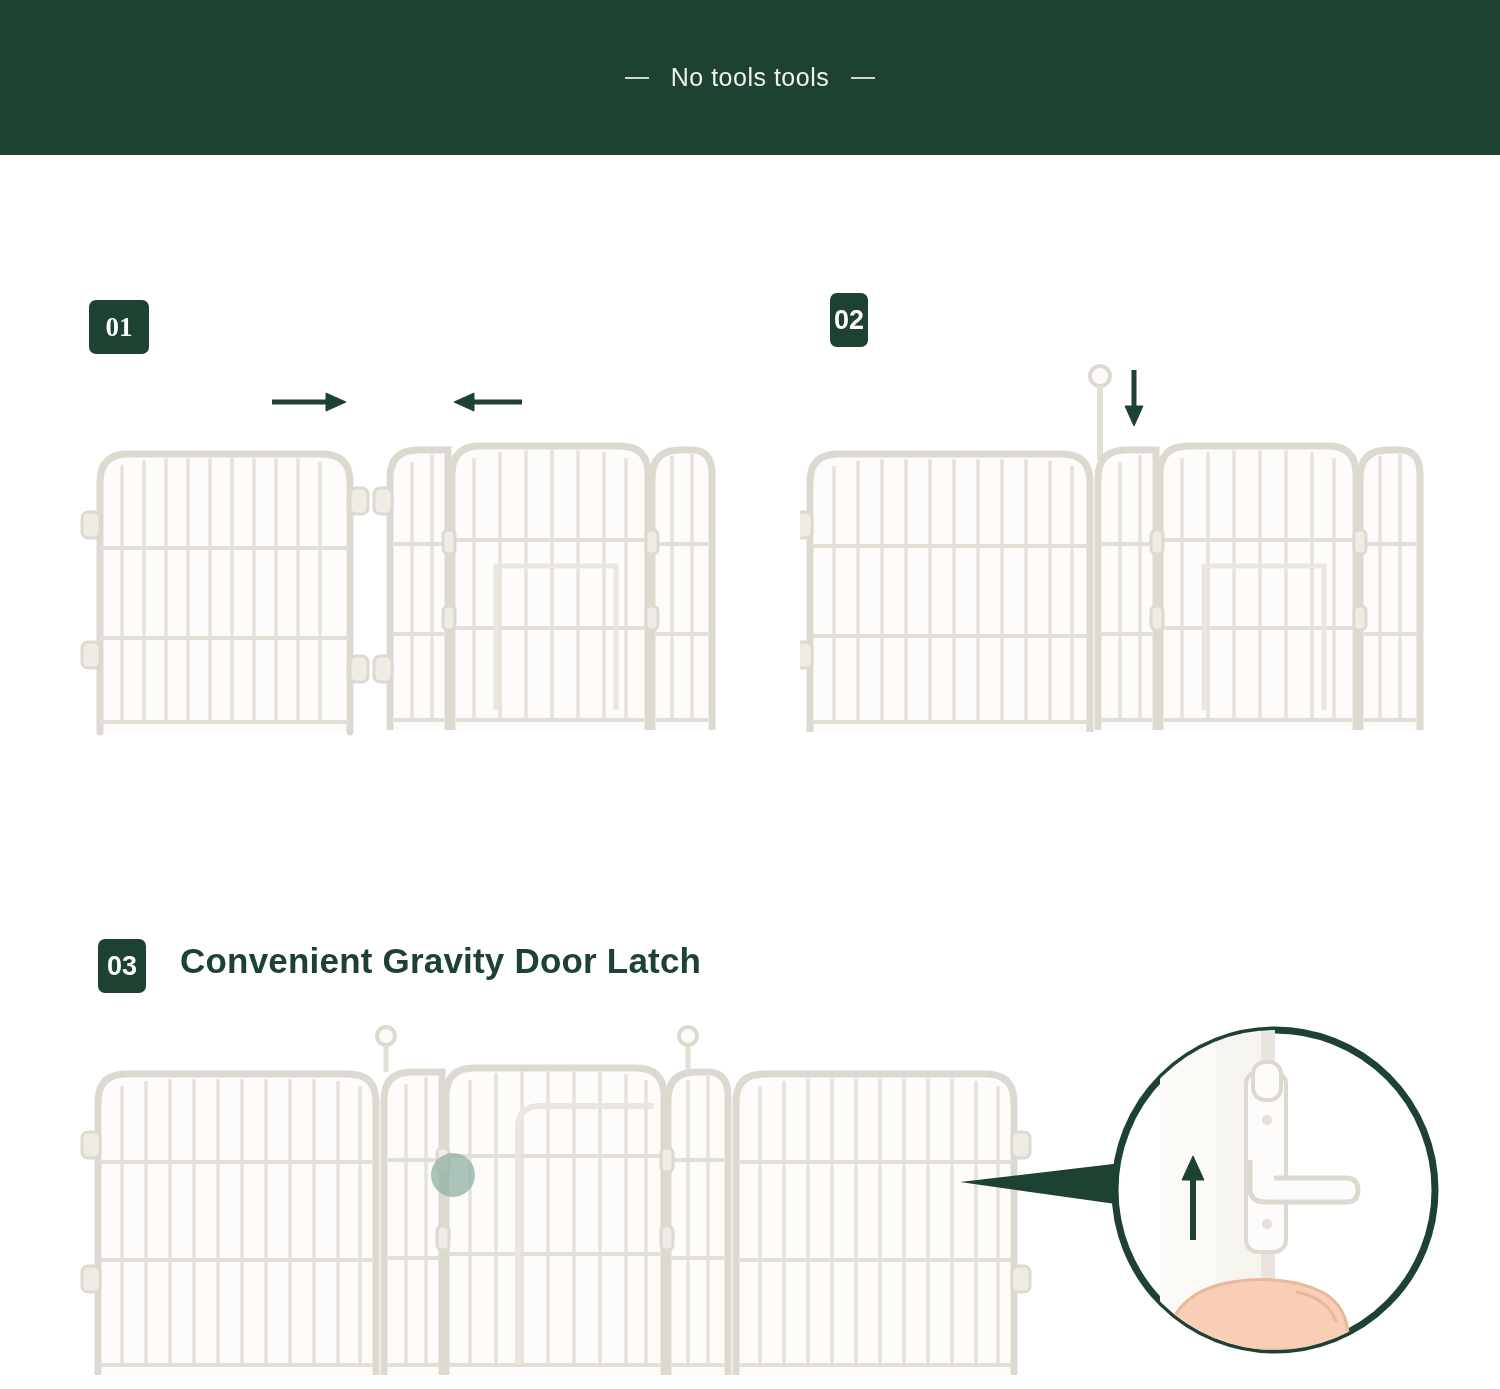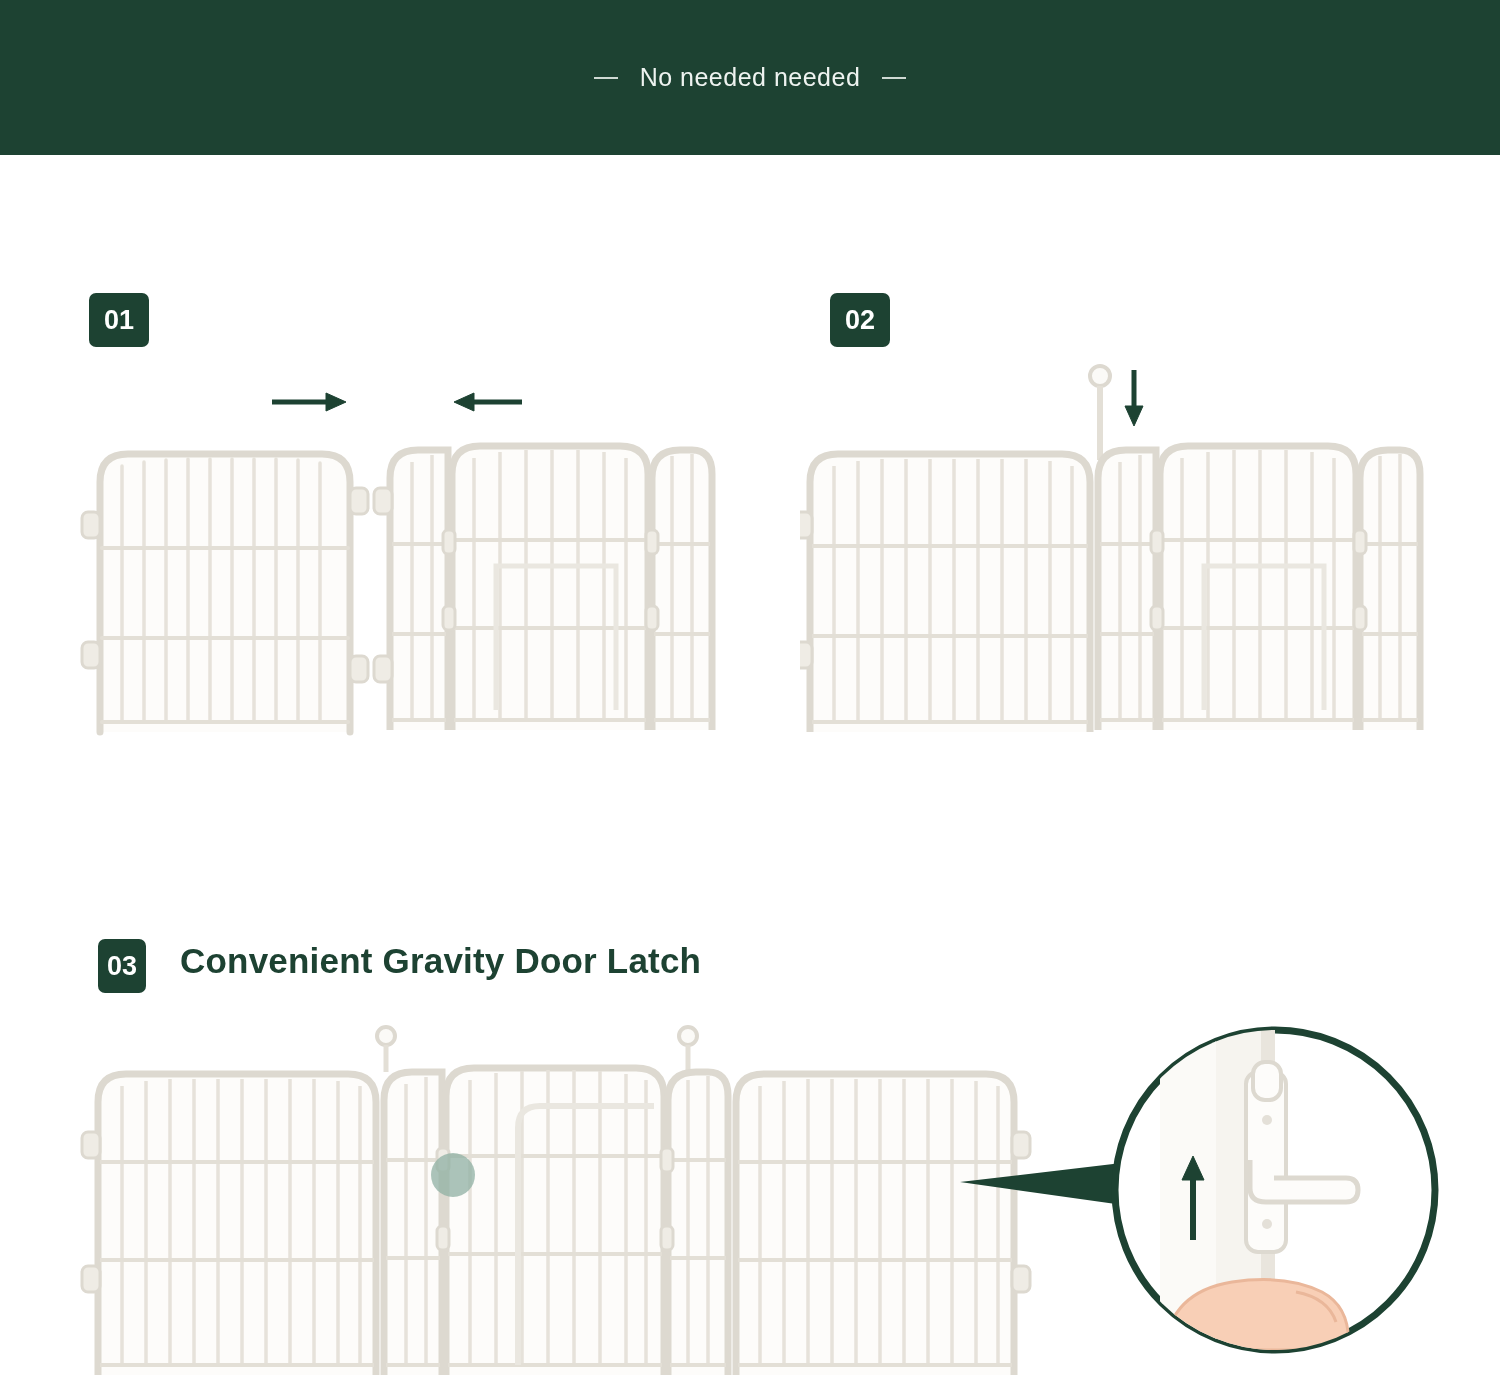--- a/index.html
+++ b/index.html
@@ -55,22 +55,22 @@
     position: absolute;
     background: #1d4232;
     color: #ffffff;
     font-size: 27px;
     font-weight: bold;
     border-radius: 7px;
     display: flex;
     align-items: center;
     justify-content: center;
   }
-  #badge-01 { left: 89px;  top: 293px; width: 60px; height: 54px; }
-  #badge-02 { left: 830px; top: 293px; width: 60px; height: 54px; }
+  #badge-01 { left: 89px;  top: 300px; width: 60px; height: 54px; font-family: Liberation Serif, serif; }
+  #badge-02 { left: 830px; top: 293px; width: 38px; height: 54px; }
   #badge-03 { left: 98px;  top: 939px; width: 48px; height: 54px; }
 
   .step3-title {
     position: absolute;
     left: 180px;
     top: 941px;
     font-size: 35px;
     font-weight: bold;
     color: #1d4232;
     letter-spacing: 0.2px;
@@ -83,21 +83,21 @@
   #fig-03 { left: 60px;  top: 1010px; width: 1400px; height: 370px; }
 
   svg { display: block; }
 </style>
 </head>
 <body>
 
 <div class="banner">
   <div class="banner-sub-wrap">
     <span class="banner-dash"></span>
-    <span class="banner-sub">No needed needed</span>
+    <span class="banner-sub">No tools tools</span>
     <span class="banner-dash"></span>
   </div>
 </div>
 
 <div class="badge" id="badge-01">01</div>
 <div class="badge" id="badge-02">02</div>
 <div class="badge" id="badge-03">03</div>
 <div class="step3-title">Convenient Gravity Door Latch</div>
 
 <div class="figure" id="fig-01">

